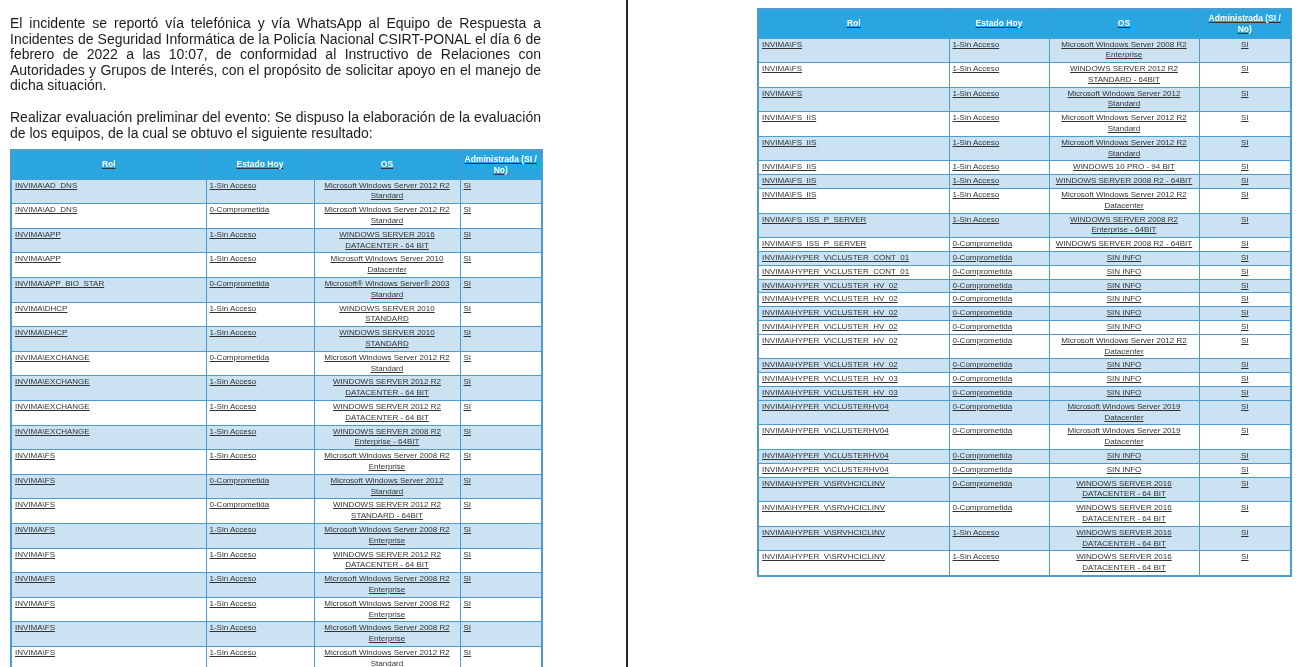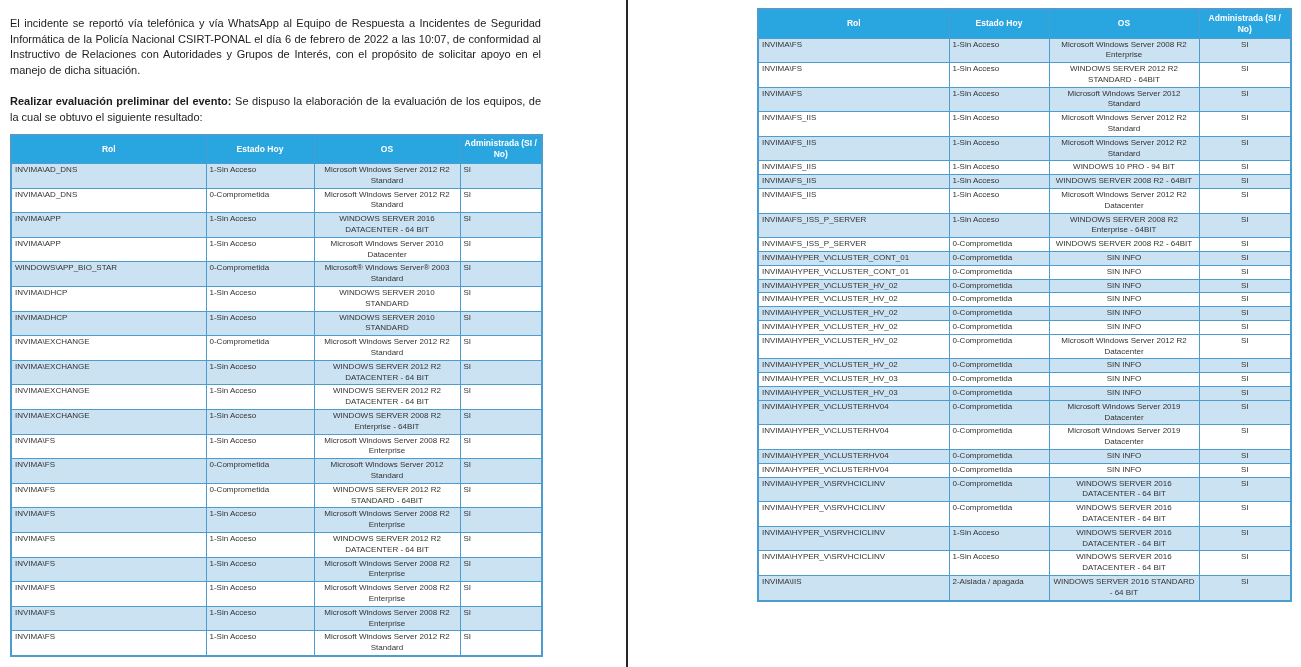--- a/index.html
+++ b/index.html
@@ -14,28 +14,28 @@
     width:1301px;height:667px;background:#ffffff;position:relative;
     font-family:"Liberation Sans",sans-serif;overflow:hidden;
   }
   .page{position:absolute;background:#ffffff;}
   .page-left{left:10px;top:0;width:531px;}
   .page-right{left:757px;top:8px;width:533px;}
   .page-divider{
     position:absolute;left:626px;top:0;width:2px;height:667px;background:#262626;
   }
   p.doc{
-    margin:16px 0 0 0;font-size:11px;line-height:15.6px;color:#1c1c1c;
+    margin:16px 0 0 0;font-size:14px;line-height:15.6px;color:#1c1c1c;
     text-align:justify;
   }
-  p.doc .lead{font-weight:bold;}
+  p.doc .lead{font-weight:normal;}
   table.srv{
     border-collapse:collapse;table-layout:fixed;width:100%;
     border:2px solid var(--tborder);
-    font-size:8px;color:var(--ink);
+    font-size:8px;color:var(--ink);text-decoration:underline;
   }
   table.srv th{
     background:var(--hdr);color:#ffffff;font-weight:bold;font-size:8.5px;
     border:1px solid var(--tborder);height:29px;padding:1px 2px;
     text-align:center;vertical-align:middle;line-height:1.3;
   }
   table.srv td{
     border:1px solid var(--tborder);padding:1px 3px;vertical-align:top;
     line-height:1.35;background:#ffffff;word-wrap:break-word;
   }
@@ -91,21 +91,21 @@
           <td>WINDOWS SERVER 2016 DATACENTER - 64 BIT</td>
           <td>SI</td>
         </tr>
         <tr>
           <td>INVIMA\APP</td>
           <td>1-Sin Acceso</td>
           <td>Microsoft Windows Server 2010 Datacenter</td>
           <td>SI</td>
         </tr>
         <tr class="band">
-          <td>WINDOWS\APP_BIO_STAR</td>
+          <td>INVIMA\APP_BIO_STAR</td>
           <td>0-Comprometida</td>
           <td>Microsoft® Windows Server® 2003 Standard</td>
           <td>SI</td>
         </tr>
         <tr>
           <td>INVIMA\DHCP</td>
           <td>1-Sin Acceso</td>
           <td>WINDOWS SERVER 2010 STANDARD</td>
           <td>SI</td>
         </tr>
@@ -371,21 +371,15 @@
           <td>1-Sin Acceso</td>
           <td>WINDOWS SERVER 2016 DATACENTER - 64 BIT</td>
           <td>SI</td>
         </tr>
         <tr>
           <td>INVIMA\HYPER_V\SRVHCICLINV</td>
           <td>1-Sin Acceso</td>
           <td>WINDOWS SERVER 2016 DATACENTER - 64 BIT</td>
           <td>SI</td>
         </tr>
-        <tr class="band">
-          <td>INVIMA\IIS</td>
-          <td>2-Aislada / apagada</td>
-          <td>WINDOWS SERVER 2016 STANDARD - 64 BIT</td>
-          <td>SI</td>
-        </tr>
       </tbody>
     </table>
 </div>
 
 </body></html>

